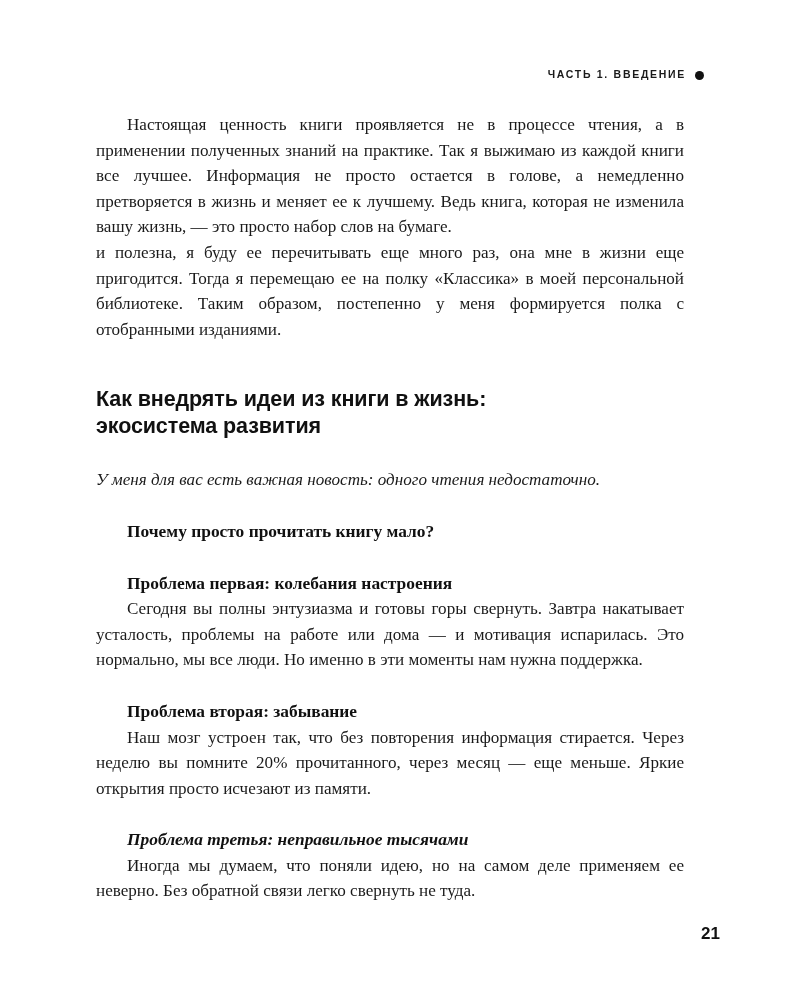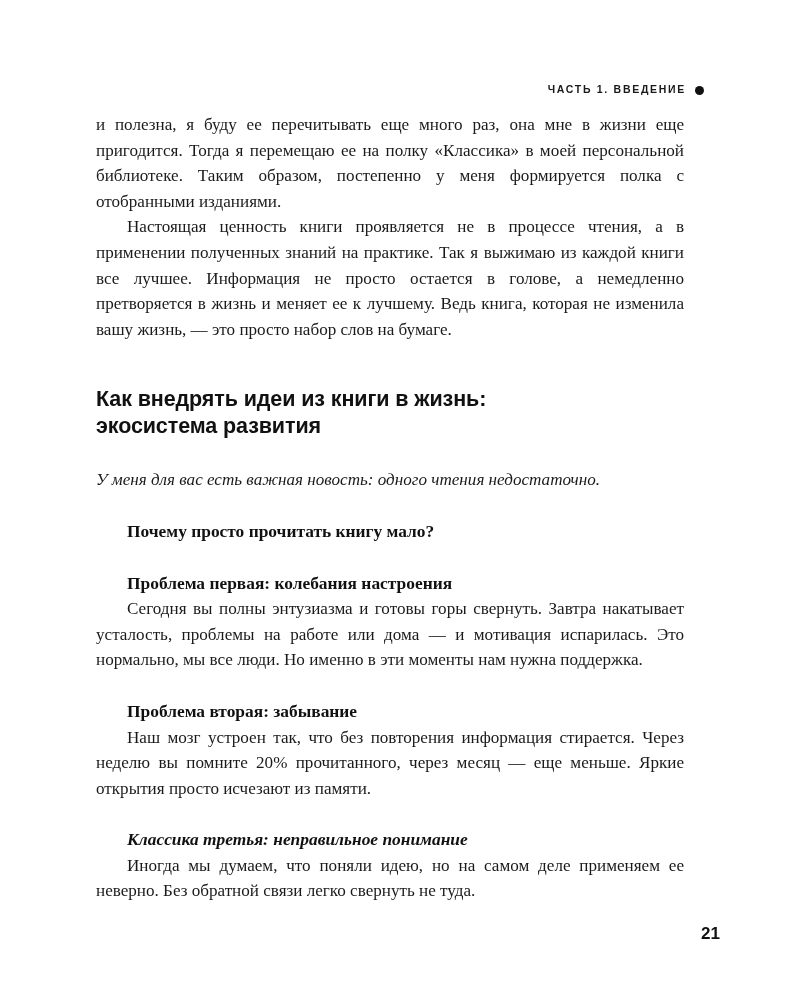--- a/index.html
+++ b/index.html
@@ -27,21 +27,20 @@
     display: flex;
     align-items: center;
     gap: 9px;
     font-family: "Liberation Sans", sans-serif;
     font-size: 10.5px;
     font-weight: 700;
     letter-spacing: 1.7px;
     color: #1a1a1a;
     text-transform: uppercase;
     white-space: nowrap;
-    margin-top: 15px;
   }
   .running-head-marker {
     width: 9px;
     height: 9px;
     border-radius: 50%;
     background: #111111;
     display: inline-block;
     transform: translateY(1px);
   }
   .content {
@@ -111,38 +110,38 @@
 
 <div class="page">
 
   <div class="running-head">
     <span>ЧАСТЬ 1. ВВЕДЕНИЕ</span>
     <span class="running-head-marker"></span>
   </div>
 
   <div class="content">
 
+    <p class="body-text indent">Настоящая ценность книги проявляется не в процессе чтения, а в применении полученных знаний на практике. Так я выжимаю из каждой книги все лучшее. Информация не просто остается в голове, а немедленно претворяется в жизнь и меняет ее к лучшему. Ведь книга, которая не изменила вашу жизнь, — это просто набор слов на бумаге.</p>
     <p class="body-text">и полезна, я буду ее перечитывать еще много раз, она мне в жизни еще пригодится. Тогда я перемещаю ее на полку «Классика» в моей персональной библиотеке. Таким образом, постепенно у меня формируется полка с отобранными изданиями.</p>
-    <p class="body-text indent">Настоящая ценность книги проявляется не в процессе чтения, а в применении полученных знаний на практике. Так я выжимаю из каждой книги все лучшее. Информация не просто остается в голове, а немедленно претворяется в жизнь и меняет ее к лучшему. Ведь книга, которая не изменила вашу жизнь, — это просто набор слов на бумаге.</p>
 
     <h2 class="section-title">
       <span>Как внедрять идеи из книги в жизнь:</span>
       <span class="line2">экосистема развития</span>
     </h2>
 
     <p class="lede">У меня для вас есть важная новость: одного чтения недостаточно.</p>
 
     <h3 class="sub-title">Почему просто прочитать книгу мало?</h3>
 
     <h3 class="sub-title">Проблема первая: колебания настроения</h3>
     <p class="body-text indent after-sub">Сегодня вы полны энтузиазма и готовы горы свернуть. Завтра накатывает усталость, проблемы на работе или дома — и мотивация испарилась. Это нормально, мы все люди. Но именно в эти моменты нам нужна поддержка.</p>
 
     <h3 class="sub-title">Проблема вторая: забывание</h3>
     <p class="body-text indent after-sub">Наш мозг устроен так, что без повторения информация стирается. Через неделю вы помните 20% прочитанного, через месяц — еще меньше. Яркие открытия просто исчезают из памяти.</p>
 
-    <h3 class="sub-title italic">Классика третья: неправильное понимание</h3>
+    <h3 class="sub-title italic">Проблема третья: неправильное тысячами</h3>
     <p class="body-text indent after-sub">Иногда мы думаем, что поняли идею, но на самом деле применяем ее неверно. Без обратной связи легко свернуть не туда.</p>
 
   </div>
 
   <div class="folio">21</div>
 
 </div>
 
 </body></html>

